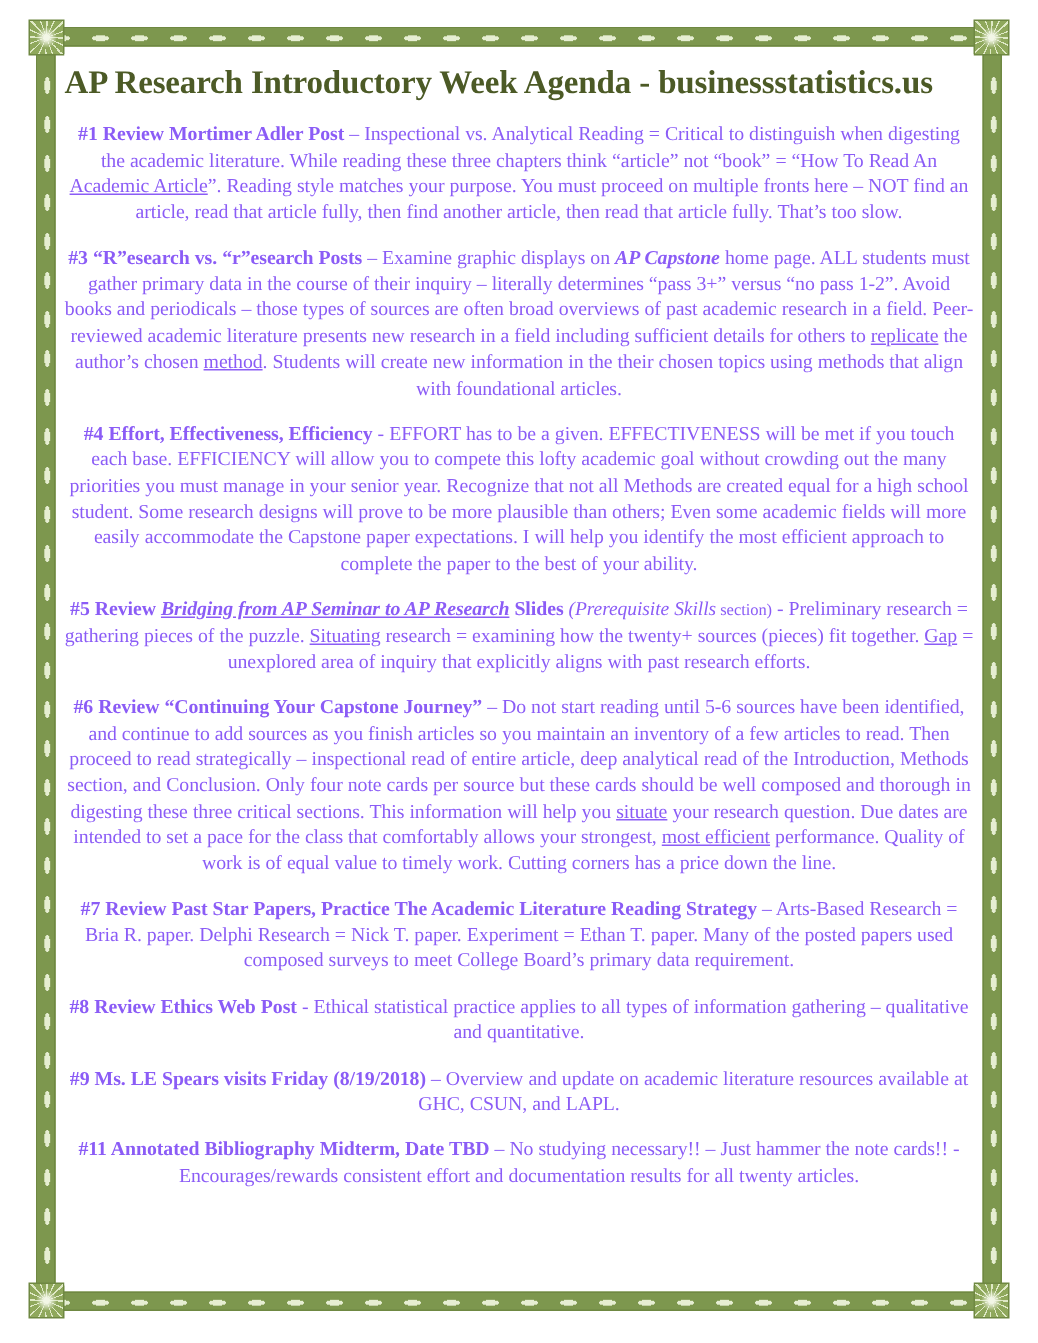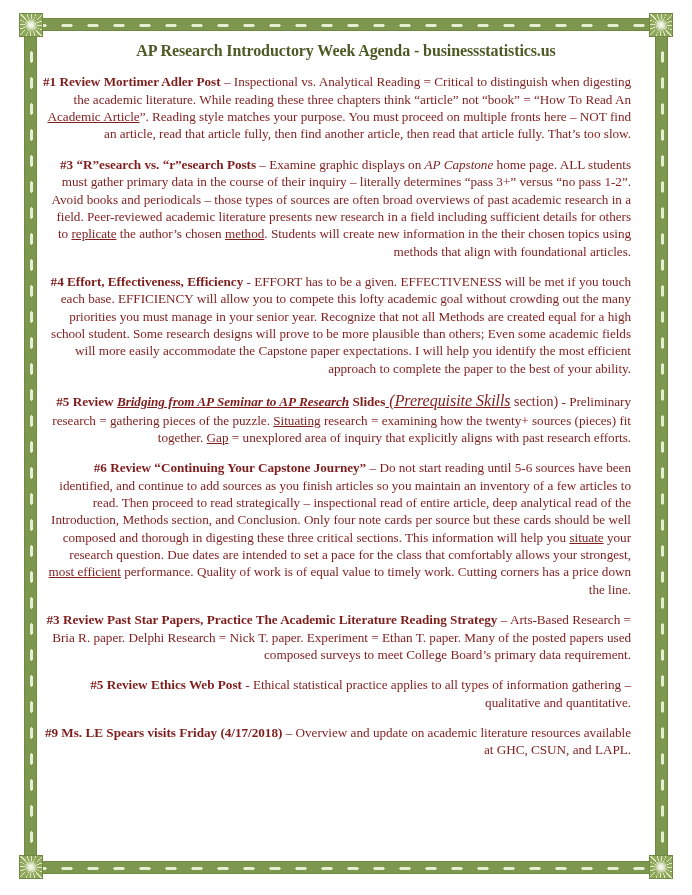--- a/index.html
+++ b/index.html
@@ -84,54 +84,52 @@
   .content {
     position: absolute;
     left: 43px;
     right: 43px;
     top: 36px;
     bottom: 38px;
     background: #ffffff;
   }
 
   .doc-title {
-    text-align: center;
     font-family: "Liberation Serif", "DejaVu Serif", serif;
     font-weight: bold;
-    font-size: 16px;
+    font-size: 22px;
     color: #4c5a26;
     letter-spacing: -0.1px;
     margin: 6px 0 13px 0;
     line-height: 1.15;
   }
 
   .section {
     font-size: 13.2px;
     line-height: 1.315;
-    color: #7f1d1d;
-    text-align: right;
-    margin: 0 18px 13px 0;
+    color: #8b5cf6;
+    text-align: center;
+    margin: 0 0 13px 0;
     letter-spacing: -0.04px;
     word-spacing: 0.1px;
   }
   .section:last-child { margin-bottom: 0; }
 
   .section b, .section .hd {
     font-weight: bold;
   }
-  .section i, .section .it { font-style: italic; }
+  .section i, .section .it { font-style: italic; font-weight: bold; }
   .section .bi { font-weight: bold; font-style: italic; text-decoration: underline; }
   .section .ul { text-decoration: underline; }
   .section .small-it {
     font-style: italic;
-    font-size: 16px;
-    text-decoration: underline;
+    font-size: 13px;
   }
   .section .small-rm {
-    font-size: 14px;
+    font-size: 11px;
   }
 </style>
 </head>
 <body>
 
 <div class="page">
 
   <div class="rail rail-top"></div>
   <div class="rail rail-bottom"></div>
   <div class="rail rail-left"></div>
@@ -160,27 +158,30 @@
 
     <p class="section">
       <span class="hd">#5 Review </span><span class="bi">Bridging from AP Seminar to AP Research</span><span class="hd"> Slides</span><span class="small-it"> (Prerequisite Skills</span><span class="small-rm"> section)</span><span> - Preliminary research = gathering pieces of the puzzle.  </span><span class="ul">Situating</span><span> research = examining how the twenty+ sources (pieces) fit together.  </span><span class="ul">Gap</span><span> = unexplored area of inquiry that explicitly aligns with past research efforts.</span>
     </p>
 
     <p class="section">
       <span class="hd">#6 Review “Continuing Your Capstone Journey”</span><span> – Do not start reading until 5-6 sources have been identified, and continue to add sources as you finish articles so you maintain an inventory of a few articles to read.  Then proceed to read strategically  – inspectional read of entire article, deep analytical read of the Introduction, Methods section, and Conclusion.  Only four note cards per source but these cards should be well composed and thorough in digesting these three critical sections.  This information will help you </span><span class="ul">situate</span><span> your research question. Due dates are intended to set a pace for the class that comfortably allows your strongest, </span><span class="ul">most efficient</span><span> performance.  Quality of work is of equal value to timely work.  Cutting corners has a price down the line.</span>
     </p>
 
     <p class="section">
-      <span class="hd">#3 Review Past Star Papers, Practice The Academic Literature Reading Strategy</span><span> – Arts-Based Research = Bria R. paper.  Delphi Research = Nick T. paper.  Experiment = Ethan T. paper.  Many of the posted papers used composed surveys to meet College Board’s primary data requirement.</span>
+      <span class="hd">#7 Review Past Star Papers, Practice The Academic Literature Reading Strategy</span><span> – Arts-Based Research = Bria R. paper.  Delphi Research = Nick T. paper.  Experiment = Ethan T. paper.  Many of the posted papers used composed surveys to meet College Board’s primary data requirement.</span>
     </p>
 
     <p class="section">
-      <span class="hd">#5 Review Ethics Web Post</span><span> - Ethical statistical practice applies to all types of information gathering – qualitative and quantitative.</span>
+      <span class="hd">#8 Review Ethics Web Post</span><span> - Ethical statistical practice applies to all types of information gathering – qualitative and quantitative.</span>
     </p>
 
     <p class="section">
-      <span class="hd">#9 Ms. LE Spears visits Friday (4/17/2018)</span><span> – Overview and update on academic literature resources available at GHC, CSUN, and LAPL.</span>
+      <span class="hd">#9 Ms. LE Spears visits Friday (8/19/2018)</span><span> – Overview and update on academic literature resources available at GHC, CSUN, and LAPL.</span>
     </p>
 
 
+    <p class="section">
+      <span class="hd">#11 Annotated Bibliography Midterm, Date TBD</span><span> – No studying necessary!! – Just hammer the note cards!!  - Encourages/rewards consistent effort and documentation results for all twenty articles.</span>
+    </p>
 
   </div>
 </div>
 
 </body></html>

